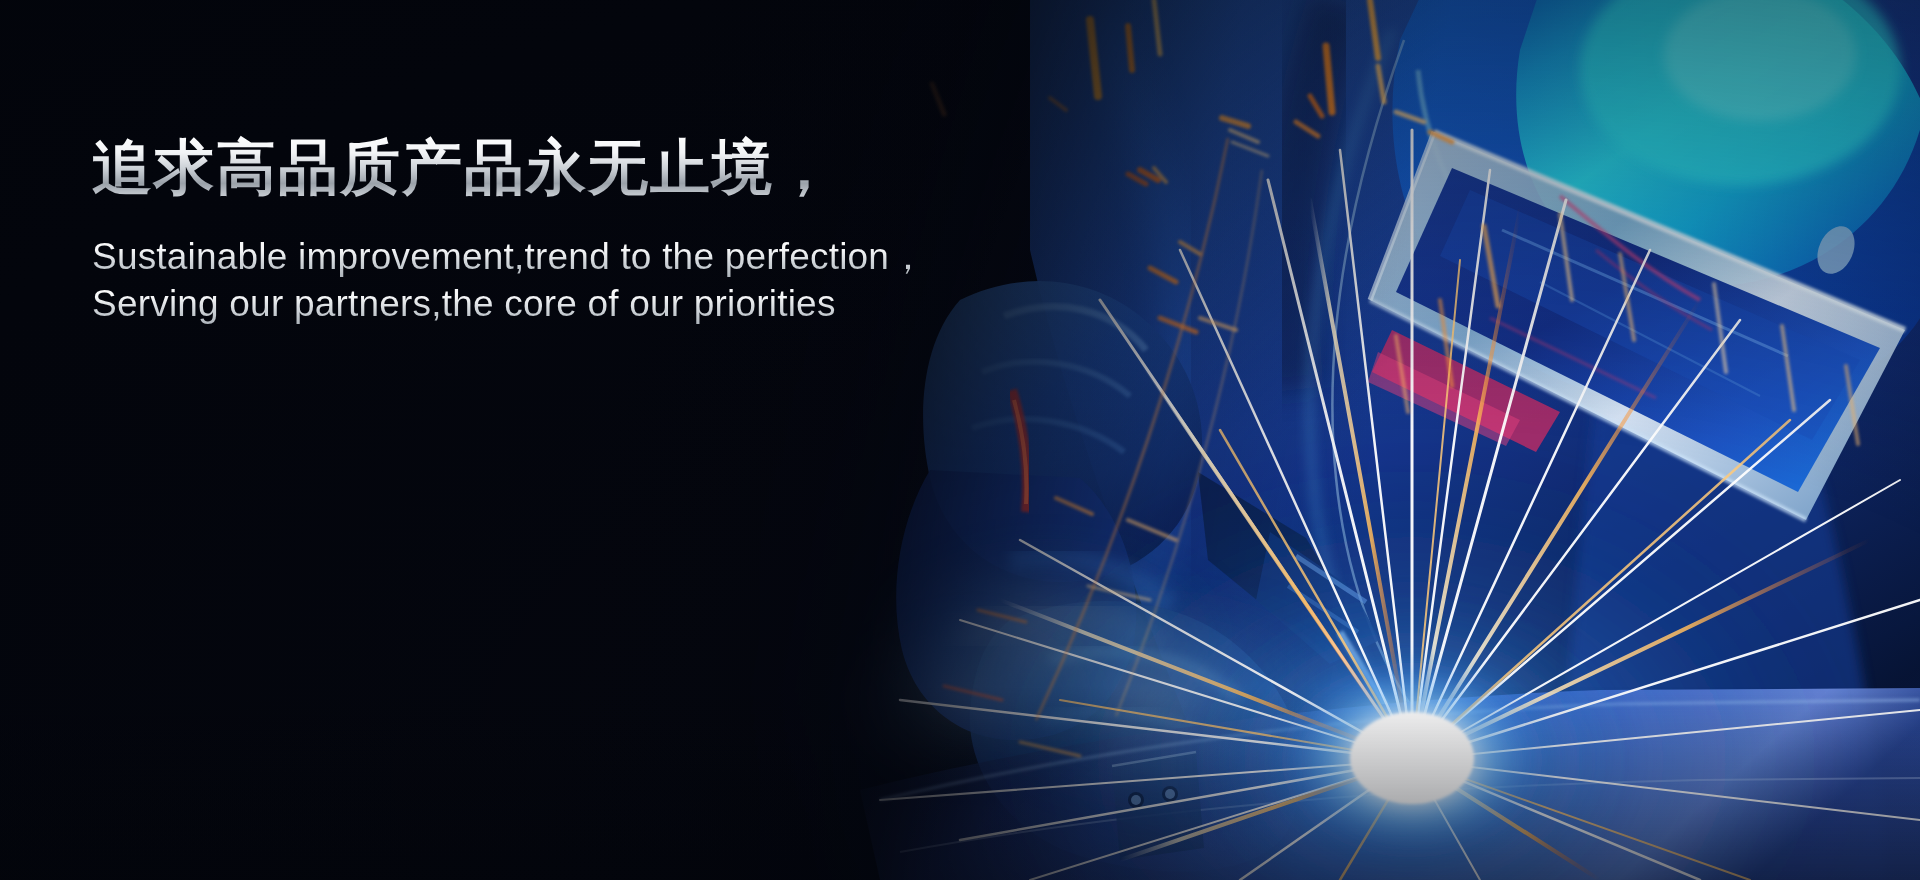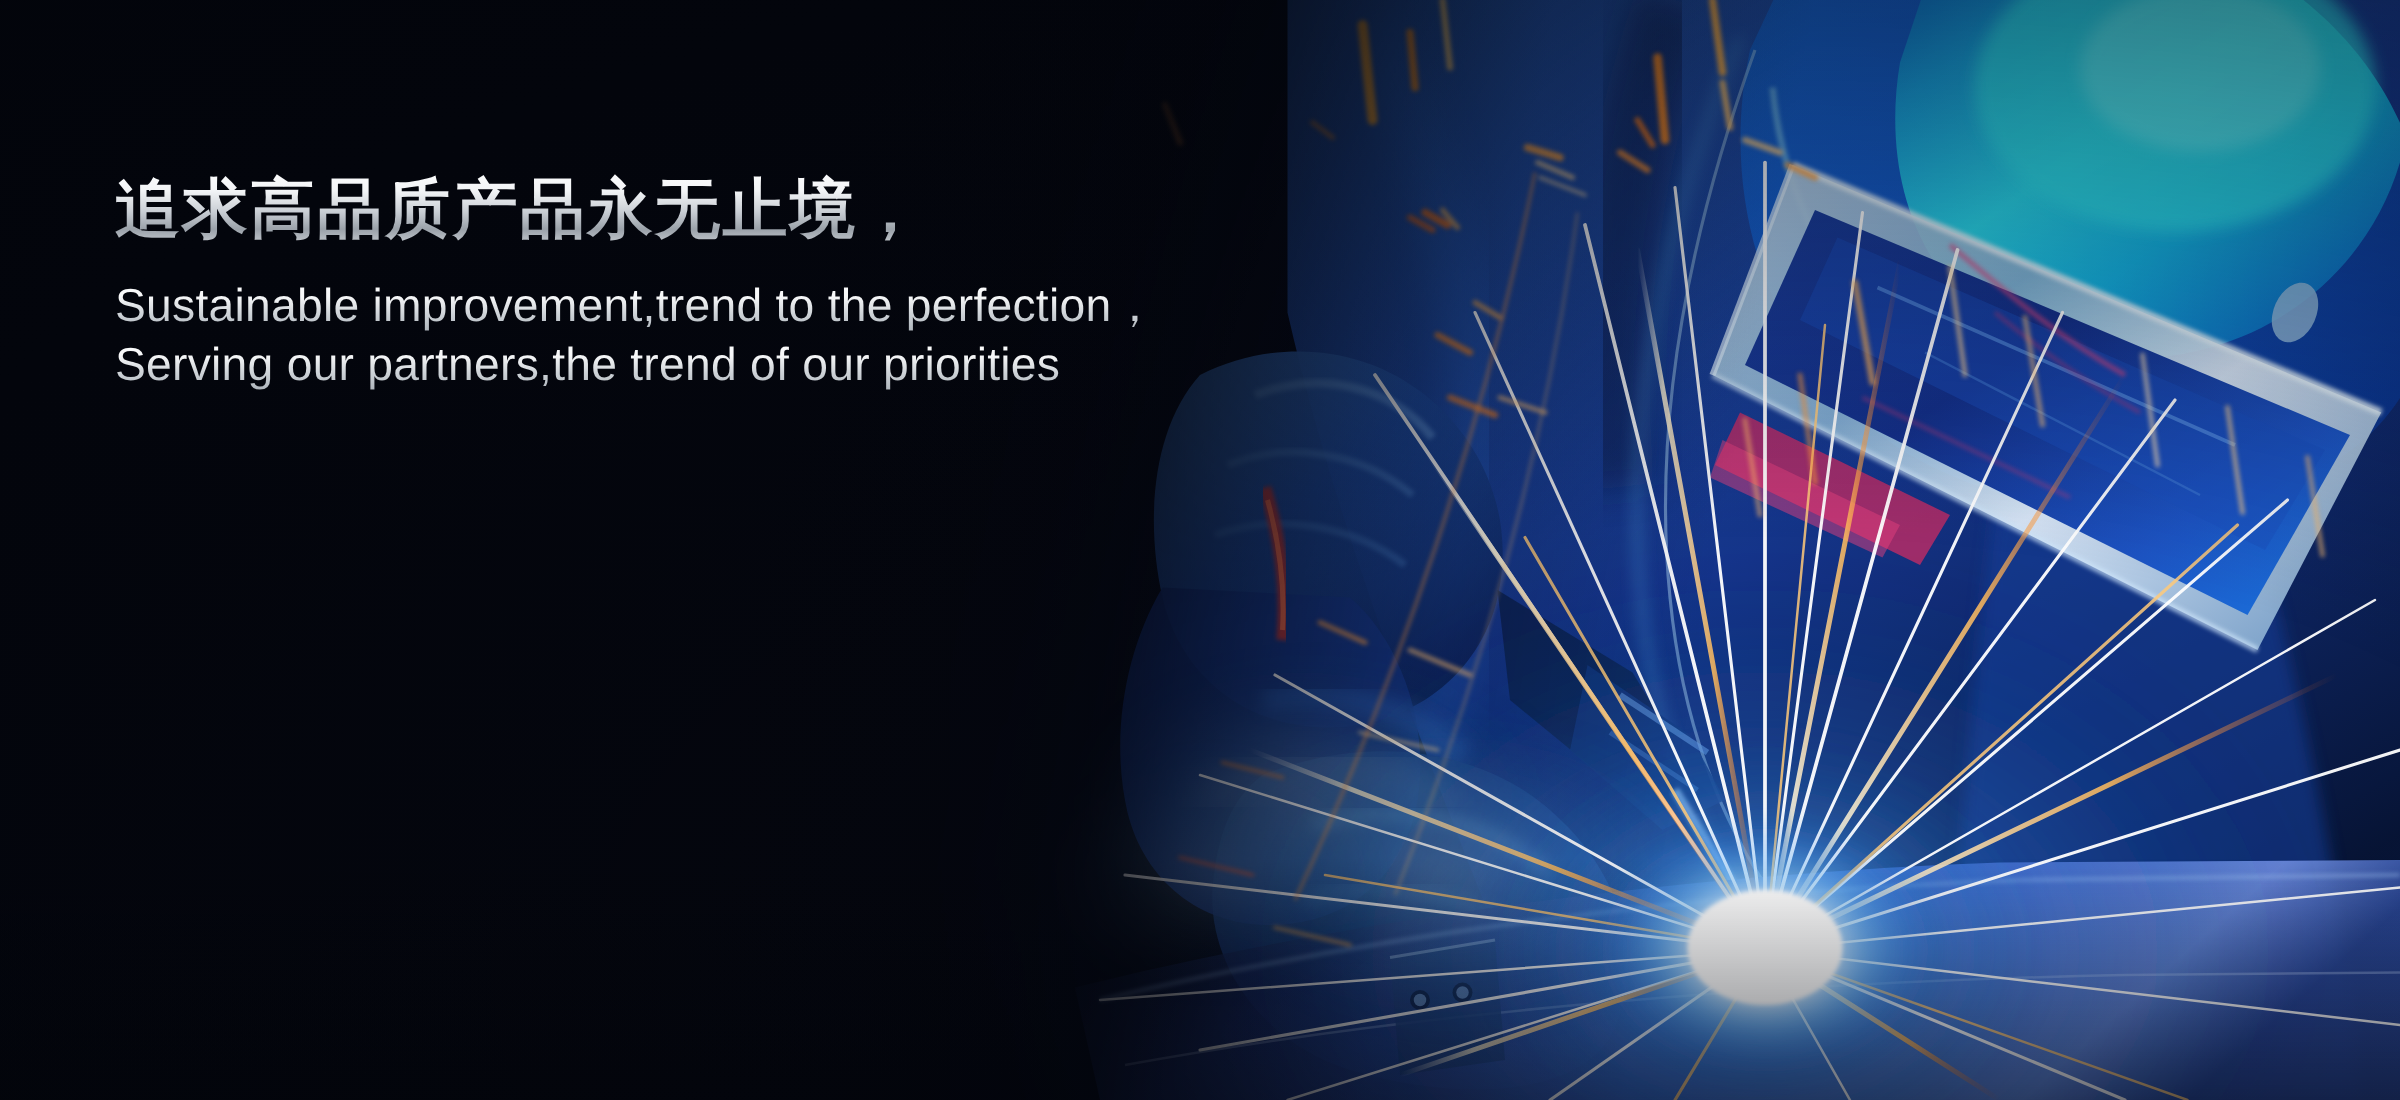--- a/index.html
+++ b/index.html
@@ -42,21 +42,21 @@
   }
 
   
   .copy {
     position:absolute;
     left:92px; top:133px;
     width:900px;
     z-index:40;
   }
   .h-line {
-    font-size:52px;
+    font-size:60px;
     font-weight:700;
     line-height:70px;
     letter-spacing:2px;
     background:linear-gradient(180deg,#ffffff 0%,#f2f4f6 28%,#c9ced4 52%,#9aa1a9 72%,#dfe3e8 100%);
     -webkit-background-clip:text; background-clip:text;
     color:transparent;
     -webkit-text-fill-color:transparent;
     text-shadow:none;
     white-space:nowrap;
   }
@@ -64,21 +64,21 @@
     font-size:37px;
     font-weight:400;
     line-height:47px;
     letter-spacing:.2px;
     background:linear-gradient(180deg,#ffffff 0%,#f6f7f8 35%,#cdd2d7 65%,#a7aeb5 100%);
     -webkit-background-clip:text; background-clip:text;
     color:transparent;
     -webkit-text-fill-color:transparent;
     white-space:nowrap;
   }
-  .sub-wrap { margin-top:18px; }
+  .sub-wrap { margin-top:30px; }
 </style>
 </head>
 <body>
 
 <div id="banner">
 
   <div class="scene">
     <svg viewBox="0 0 1920 880" preserveAspectRatio="none" aria-hidden="true">
       <defs>
 
@@ -407,17 +407,17 @@
     </svg>
 
     <div class="veil"></div>
     <div class="vignette"></div>
   </div>
 
   <div class="copy">
     <div class="h-line">追求高品质产品永无止境，</div>
     <div class="sub-wrap">
       <div class="sub-line">Sustainable improvement,trend to the perfection，</div>
-      <div class="sub-line">Serving our partners,the trend of our priorities</div>
+      <div class="sub-line">Serving our partners,the core of our priorities</div>
     </div>
   </div>
 
 </div>
 
 </body></html>

